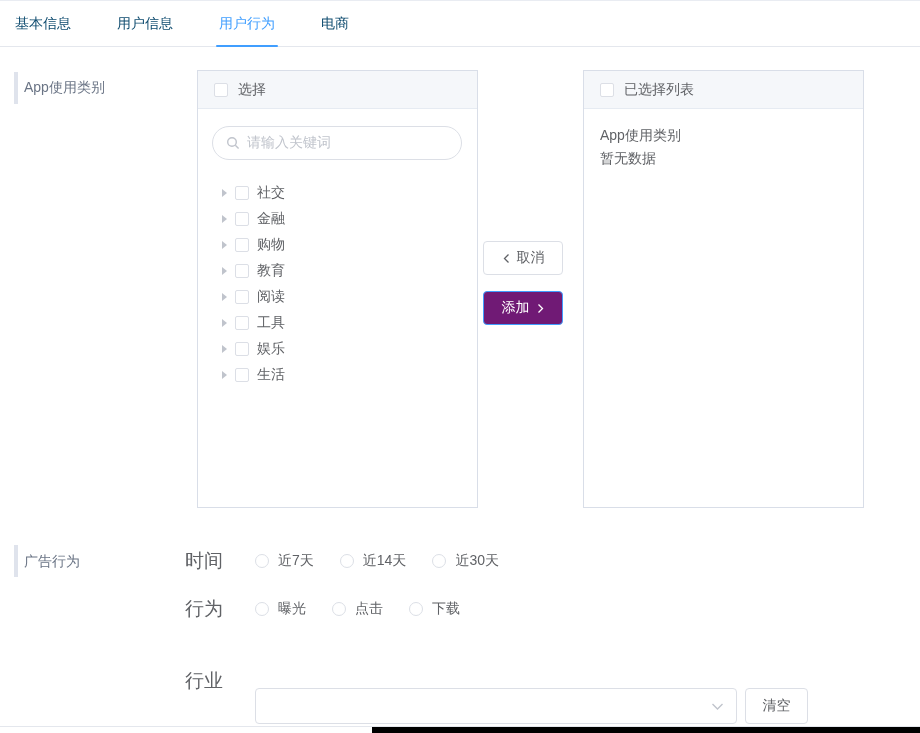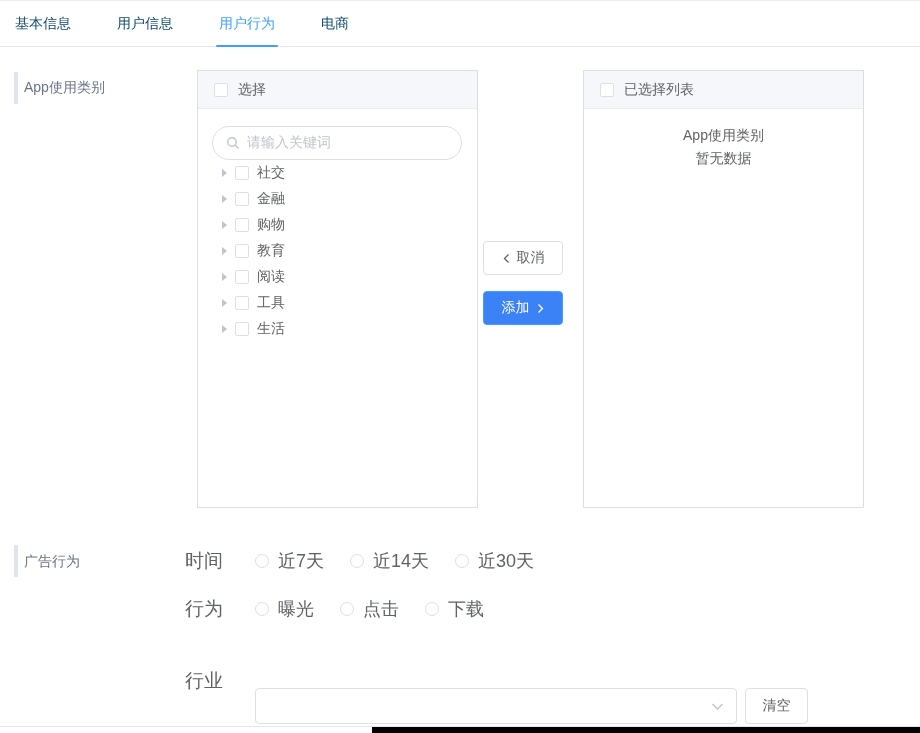--- a/index.html
+++ b/index.html
@@ -14,54 +14,54 @@
   .tab.active { color:#409eff; }
   .tab-underline { position:absolute; left:0; right:0; bottom:-1px; height:2px; background:#409eff; border-radius:1px; }
 
   
   .side-bar { position:absolute; left:14px; width:4px; background:#dfe3ec; }
   .side-label { position:absolute; left:24px; font-size:14px; color:#6a7485; }
 
   
   .panel { position:absolute; top:70px; width:281px; height:438px; border:1px solid #d9dee8; background:#fff; }
   .panel.left { left:197px; }
-  .panel.right { left:583px;text-align:center; }
+  .panel.right { left:583px; }
   .panel-header { height:38px; background:#f5f7fa; border-bottom:1px solid #e6ebf2; display:flex; align-items:center; padding-left:16px; font-size:14px; color:#606266; }
   .checkbox { flex:0 0 auto; width:14px; height:14px; border:1px solid #dcdfe6; border-radius:2px; background:#fff; display:inline-block; }
   .panel-header .checkbox { margin-right:10px; }
 
   .search-wrap { margin:17px 15px 0 14px; }
   .search-input { height:34px; border:1px solid #dcdfe6; border-radius:17px; display:flex; align-items:center; padding:0 13px; color:#c0c4cc; font-size:14px; background:#fff; }
   .search-input svg { margin-right:7px; flex:0 0 auto; }
 
-  .tree { padding-left:24px;text-align:right; }
+  .tree { margin-top:20px; padding-left:24px;text-align:right; }
   .tree-row { height:26px; display:flex; align-items:center; cursor:pointer; }
   .caret { width:0; height:0; border-left:5px solid #c0c4cc; border-top:4px solid transparent; border-bottom:4px solid transparent; margin-right:8px; }
   .tree-row .checkbox { margin-right:8px; }
   .tree-label { font-size:14px; color:#606266; }
 
   .panel-body-right { padding:18px 16px; }
   .group-title { font-size:14px; color:#606266; }
   .empty-text { margin-top:5px; font-size:14px; color:#606266; }
 
   
   .transfer-buttons { position:absolute; left:483px; top:241px; width:80px; }
   .btn { width:80px; height:34px; border-radius:4px; font-size:14px; display:flex; align-items:center; justify-content:center; cursor:pointer; font-family:inherit; }
   .btn-cancel { background:#fff; border:1px solid #dcdfe6; color:#606266; }
-  .btn-add { margin-top:16px; background:#3b82f6; border:1px solid #409eff; color:#fff; }
+  .btn-add { margin-top:16px; background:#701a75; border:1px solid #409eff; color:#fff; }
   .btn svg { flex:0 0 auto; }
   .btn-cancel svg { margin-right:6px; }
   .btn-add svg { margin-left:6px; }
 
   
   .form-row { position:absolute; left:185px; display:flex; align-items:center; }
   .form-label { width:70px; font-size:19px; color:#606266; flex:0 0 auto; }
   .radio-item { display:flex; align-items:center; margin-right:26px; cursor:pointer; }
   .radio-circle { width:14px; height:14px; border:1px solid #dcdfe6; border-radius:50%; background:#fff; margin-right:9px; flex:0 0 auto; }
-  .radio-text { font-size:18px; color:#606266; }
+  .radio-text { font-size:14px; color:#606266; }
 
   .industry-select { position:absolute; left:255px; top:688px; width:482px; height:36px; border:1px solid #dcdfe6; border-radius:4px; background:#fff; display:flex; align-items:center; justify-content:flex-end; padding:0 12px; cursor:pointer; }
   .select-value { flex:1; font-size:14px; color:#606266; }
   .btn-clear { position:absolute; left:745px; top:688px; width:63px; height:36px; background:#fff; border:1px solid #dcdfe6; border-radius:4px; color:#606266; font-size:14px; display:flex; align-items:center; justify-content:center; cursor:pointer; font-family:inherit; }
 
   
   .bottom-hairline { position:absolute; left:0; top:726px; width:920px; height:1px; background:#e4e7ed; }
   .bottom-scroll-thumb { position:absolute; left:372px; top:727px; width:548px; height:6px; background:#000; }
 </style>
 </head>
@@ -126,20 +126,25 @@
       </div>
       <div class="tree-row">
         <span class="caret"></span>
         <span class="checkbox"></span>
         <span class="tree-label">阅读</span>
       </div>
       <div class="tree-row">
         <span class="caret"></span>
         <span class="checkbox"></span>
         <span class="tree-label">工具</span>
+      </div>
+      <div class="tree-row">
+        <span class="caret"></span>
+        <span class="checkbox"></span>
+        <span class="tree-label">娱乐</span>
       </div>
       <div class="tree-row">
         <span class="caret"></span>
         <span class="checkbox"></span>
         <span class="tree-label">生活</span>
       </div>
     </div>
   </div>
 
   <div class="transfer-buttons">

